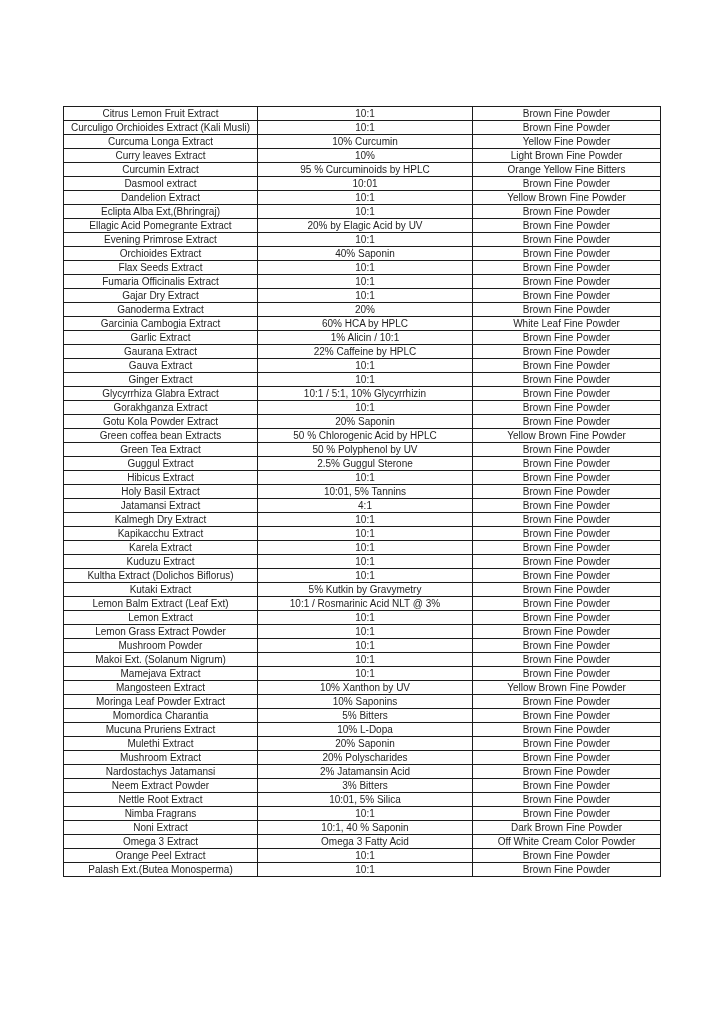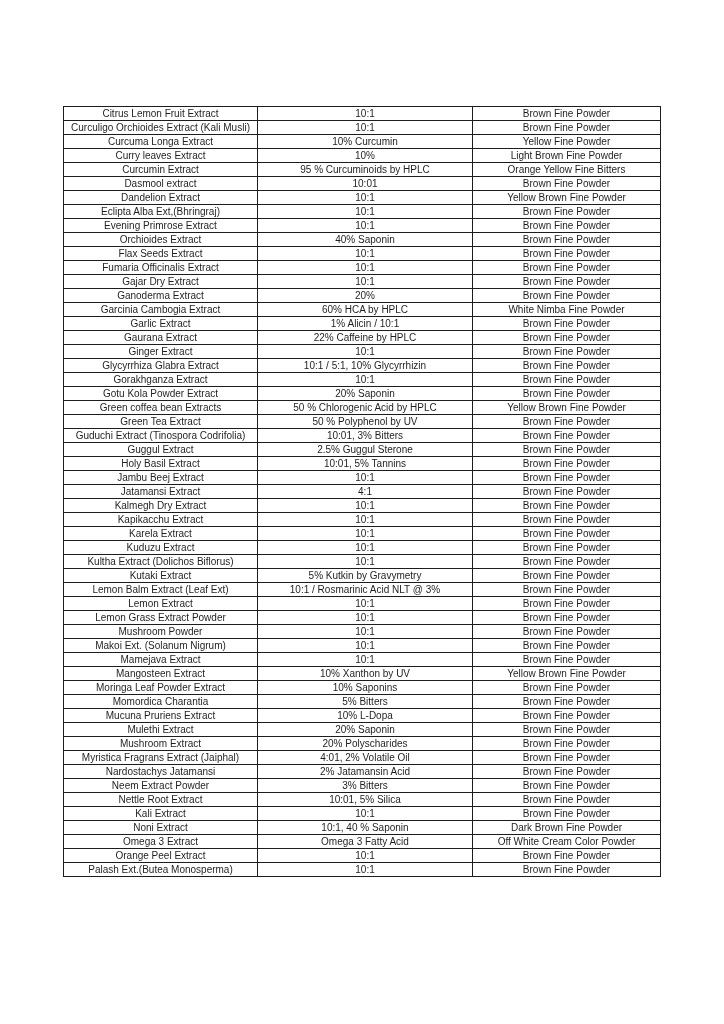--- a/index.html
+++ b/index.html
@@ -86,20 +86,25 @@
           <td>Dandelion Extract</td>
           <td>10:1</td>
           <td>Yellow Brown Fine Powder</td>
         </tr>
         <tr>
           <td>Eclipta Alba Ext,(Bhringraj)</td>
           <td>10:1</td>
           <td>Brown Fine Powder</td>
         </tr>
         <tr>
+          <td>Ellagic Acid Pomegrante Extract</td>
+          <td>20% by Elagic Acid by UV</td>
+          <td>Brown Fine Powder</td>
+        </tr>
+        <tr>
           <td>Evening Primrose Extract</td>
           <td>10:1</td>
           <td>Brown Fine Powder</td>
         </tr>
         <tr>
           <td>Orchioides Extract</td>
           <td>40% Saponin</td>
           <td>Brown Fine Powder</td>
         </tr>
         <tr>
@@ -118,30 +123,35 @@
           <td>Brown Fine Powder</td>
         </tr>
         <tr>
           <td>Ganoderma Extract</td>
           <td>20%</td>
           <td>Brown Fine Powder</td>
         </tr>
         <tr>
           <td>Garcinia Cambogia Extract</td>
           <td>60% HCA by HPLC</td>
-          <td>White Nimba Fine Powder</td>
+          <td>White Leaf Fine Powder</td>
         </tr>
         <tr>
           <td>Garlic Extract</td>
           <td>1% Alicin / 10:1</td>
           <td>Brown Fine Powder</td>
         </tr>
         <tr>
           <td>Gaurana Extract</td>
           <td>22% Caffeine by HPLC</td>
+          <td>Brown Fine Powder</td>
+        </tr>
+        <tr>
+          <td>Gauva Extract</td>
+          <td>10:1</td>
           <td>Brown Fine Powder</td>
         </tr>
         <tr>
           <td>Ginger Extract</td>
           <td>10:1</td>
           <td>Brown Fine Powder</td>
         </tr>
         <tr>
           <td>Glycyrrhiza Glabra Extract</td>
           <td>10:1 / 5:1, 10% Glycyrrhizin</td>
@@ -161,37 +171,32 @@
           <td>Green coffea bean Extracts</td>
           <td>50 % Chlorogenic Acid by HPLC</td>
           <td>Yellow Brown Fine Powder</td>
         </tr>
         <tr>
           <td>Green Tea Extract</td>
           <td>50 % Polyphenol by UV</td>
           <td>Brown Fine Powder</td>
         </tr>
         <tr>
-          <td>Guduchi Extract (Tinospora Codrifolia)</td>
-          <td>10:01, 3% Bitters</td>
-          <td>Brown Fine Powder</td>
-        </tr>
-        <tr>
           <td>Guggul Extract</td>
           <td>2.5% Guggul Sterone</td>
           <td>Brown Fine Powder</td>
         </tr>
         <tr>
+          <td>Hibicus Extract</td>
+          <td>10:1</td>
+          <td>Brown Fine Powder</td>
+        </tr>
+        <tr>
           <td>Holy Basil Extract</td>
           <td>10:01, 5% Tannins</td>
-          <td>Brown Fine Powder</td>
-        </tr>
-        <tr>
-          <td>Jambu Beej Extract</td>
-          <td>10:1</td>
           <td>Brown Fine Powder</td>
         </tr>
         <tr>
           <td>Jatamansi Extract</td>
           <td>4:1</td>
           <td>Brown Fine Powder</td>
         </tr>
         <tr>
           <td>Kalmegh Dry Extract</td>
           <td>10:1</td>
@@ -276,41 +281,36 @@
           <td>Mulethi Extract</td>
           <td>20% Saponin</td>
           <td>Brown Fine Powder</td>
         </tr>
         <tr>
           <td>Mushroom Extract</td>
           <td>20% Polyscharides</td>
           <td>Brown Fine Powder</td>
         </tr>
         <tr>
-          <td>Myristica Fragrans Extract (Jaiphal)</td>
-          <td>4:01, 2% Volatile Oil</td>
-          <td>Brown Fine Powder</td>
-        </tr>
-        <tr>
           <td>Nardostachys Jatamansi</td>
           <td>2% Jatamansin Acid</td>
           <td>Brown Fine Powder</td>
         </tr>
         <tr>
           <td>Neem Extract Powder</td>
           <td>3% Bitters</td>
           <td>Brown Fine Powder</td>
         </tr>
         <tr>
           <td>Nettle Root Extract</td>
           <td>10:01, 5% Silica</td>
           <td>Brown Fine Powder</td>
         </tr>
         <tr>
-          <td>Kali Extract</td>
+          <td>Nimba Fragrans</td>
           <td>10:1</td>
           <td>Brown Fine Powder</td>
         </tr>
         <tr>
           <td>Noni Extract</td>
           <td>10:1, 40 % Saponin</td>
           <td>Dark Brown Fine Powder</td>
         </tr>
         <tr>
           <td>Omega 3 Extract</td>

